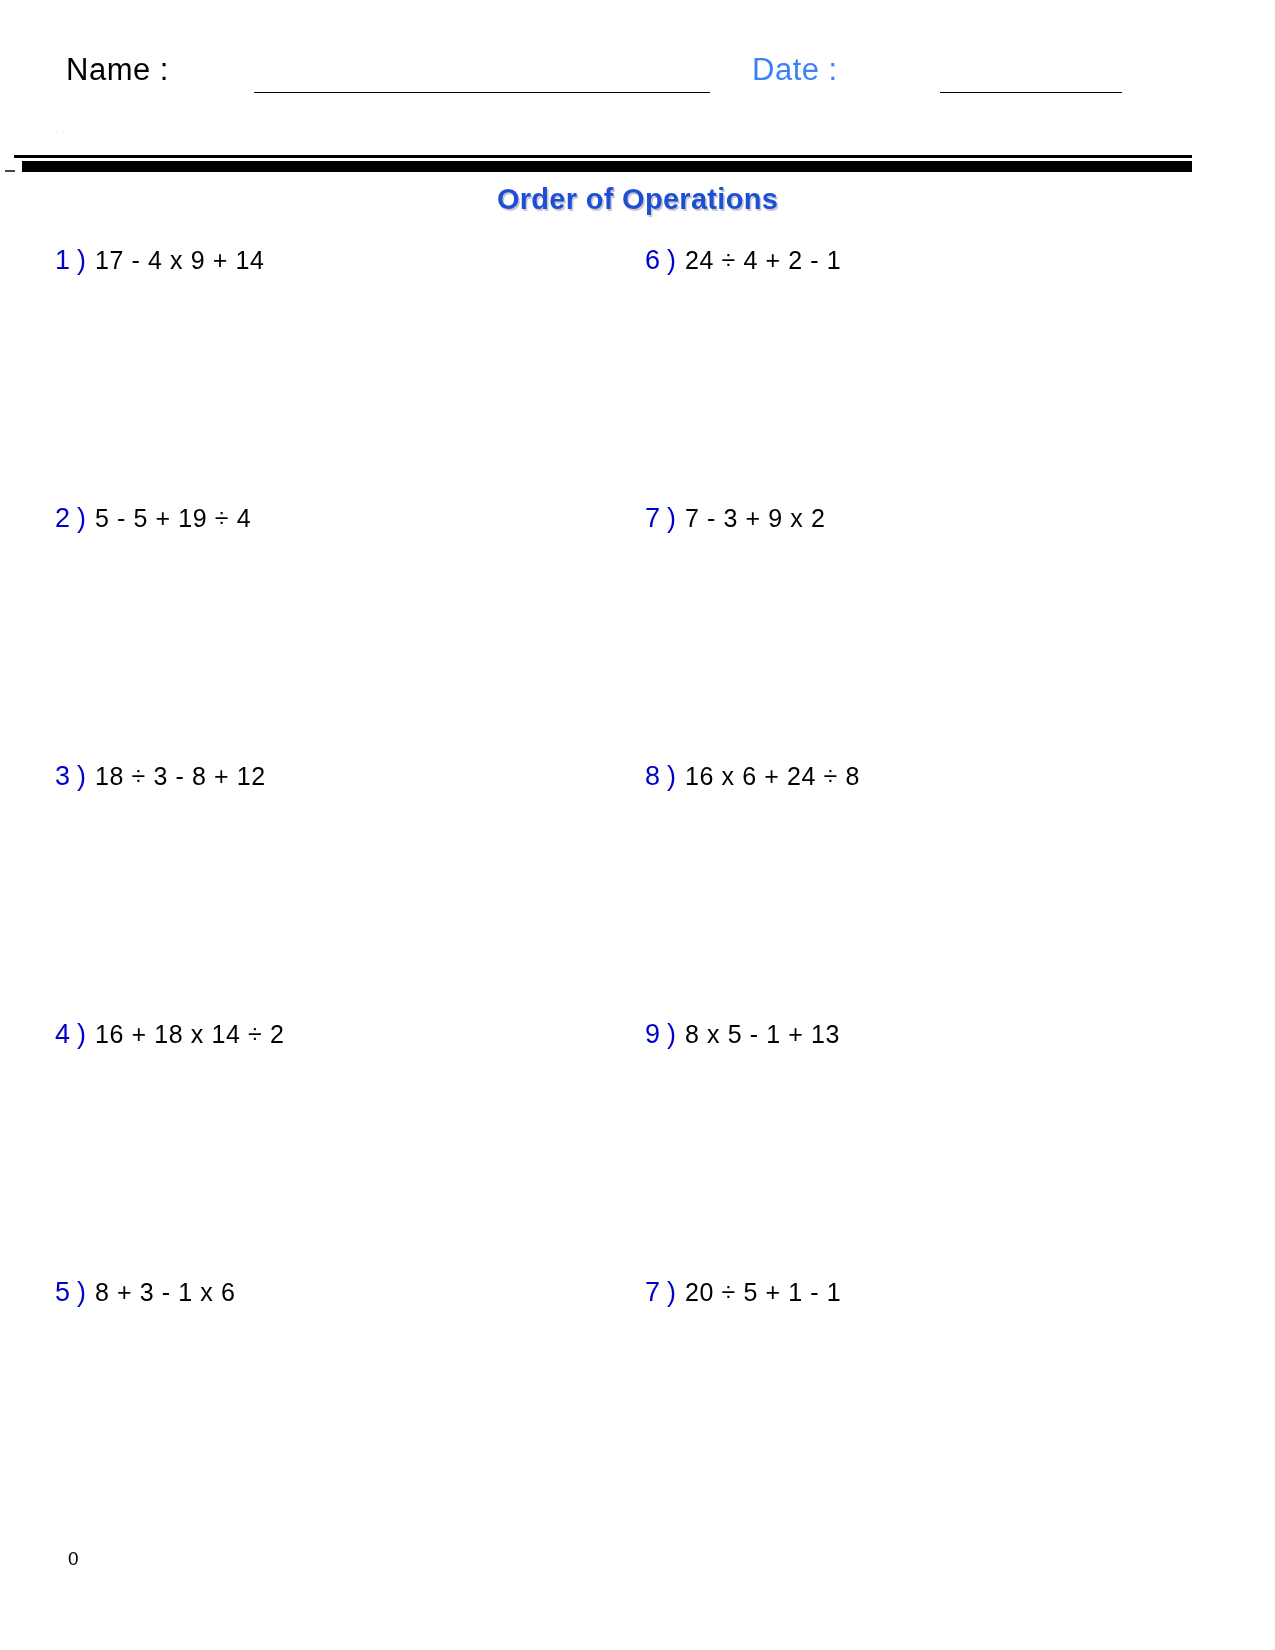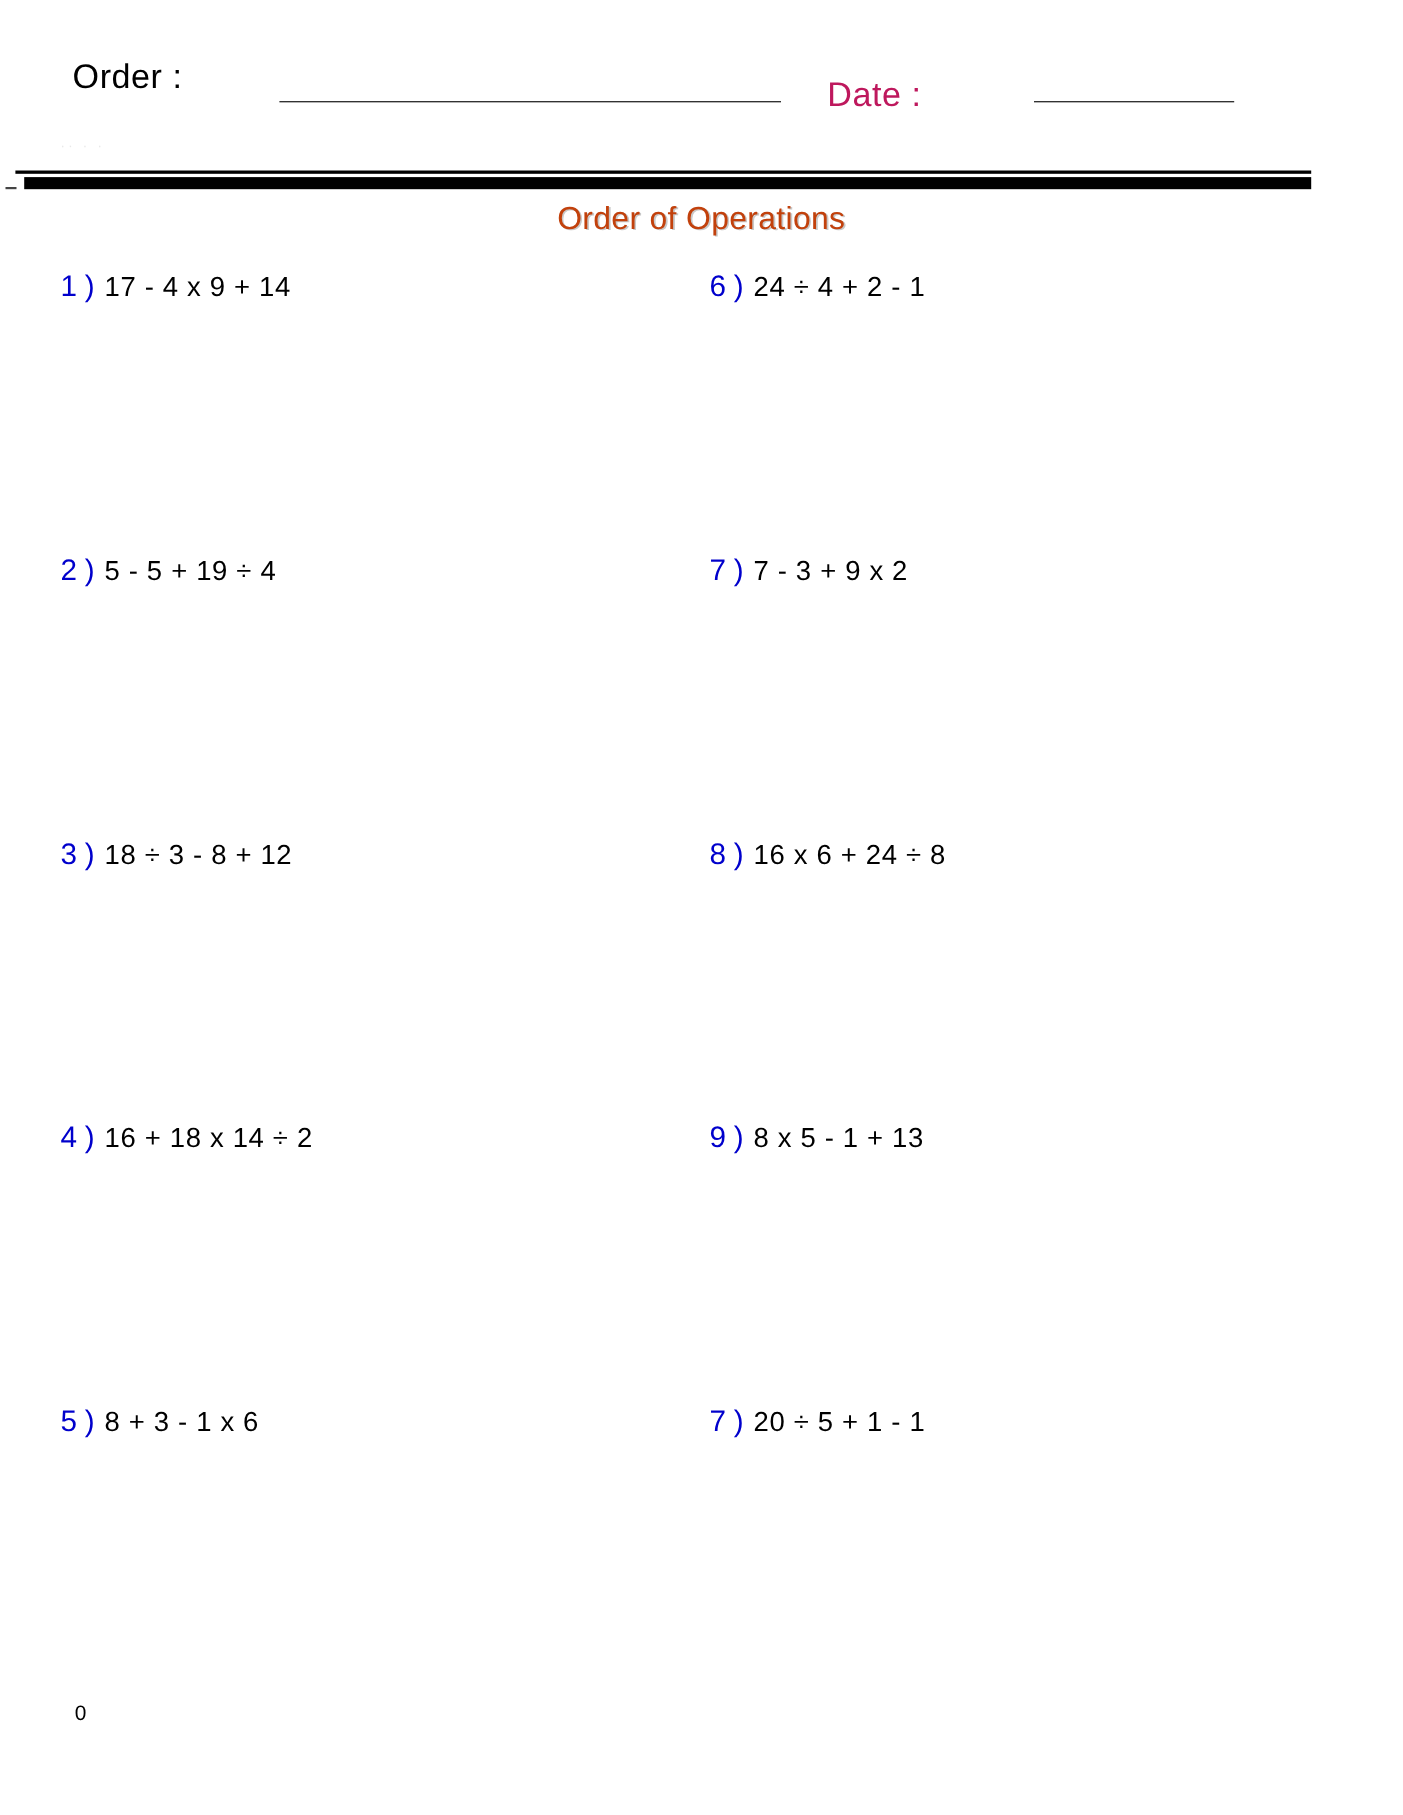--- a/index.html
+++ b/index.html
@@ -42,23 +42,22 @@
     top: 40px;
     width: 456px;
     height: 0;
     border-bottom: 1.6px solid #000;
   }
   .date-label {
     position: absolute;
     left: 752px;
     top: 0px;
     font-size: 31px;
-    color: #be185d;
+    color: #3b82f6;
     letter-spacing: 0.5px;
-    margin-top: 16px;
   }
   .date-rule {
     position: absolute;
     left: 940px;
     top: 40px;
     width: 182px;
     height: 0;
     border-bottom: 1.6px solid #000;
   }
 
@@ -99,22 +98,22 @@
   }
 
   
   .title {
     position: absolute;
     top: 183px;
     left: 0;
     width: 1275px;
     text-align: center;
     font-size: 29px;
-    font-weight: normal;
-    color: #c2410c;
+    font-weight: bold;
+    color: #1d4ed8;
     text-shadow: 1.5px 1.5px 0 #c9c9c9;
     letter-spacing: 0.3px;
   }
 
   
   .problems {
     position: absolute;
     top: 245px;
     left: 0;
     width: 1275px;
@@ -159,21 +158,21 @@
     font-size: 19px;
     color: #000;
   }
 </style>
 </head>
 <body>
 
 <div class="page">
 
   <div class="header">
-    <div class="name-label">Order :</div>
+    <div class="name-label">Name :</div>
     <div class="name-rule"></div>
     <div class="date-label">Date :</div>
     <div class="date-rule"></div>
   </div>
 
   <div class="faint-mark">·· · ·</div>
 
   <div class="rule-tick"></div>
   <div class="rule-thin"></div>
   <div class="rule-thick"></div>

